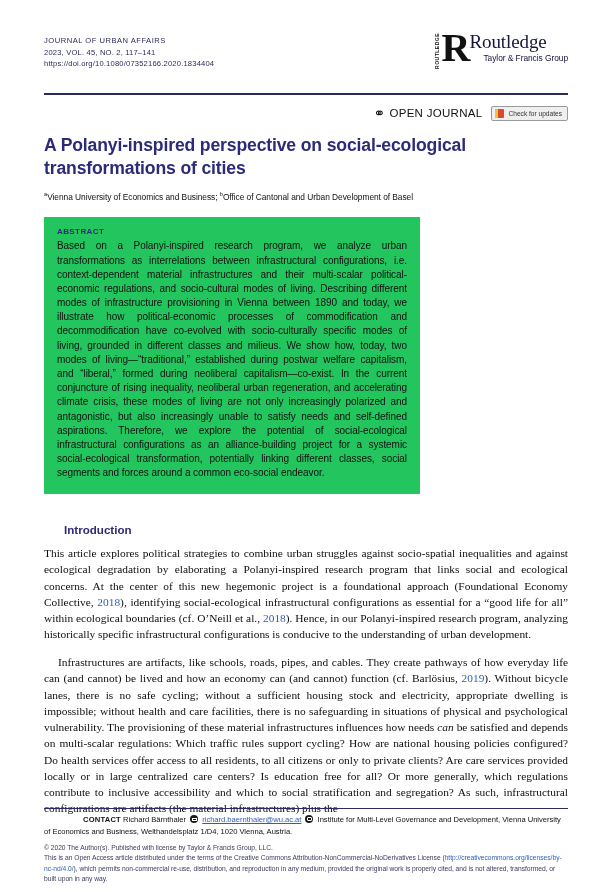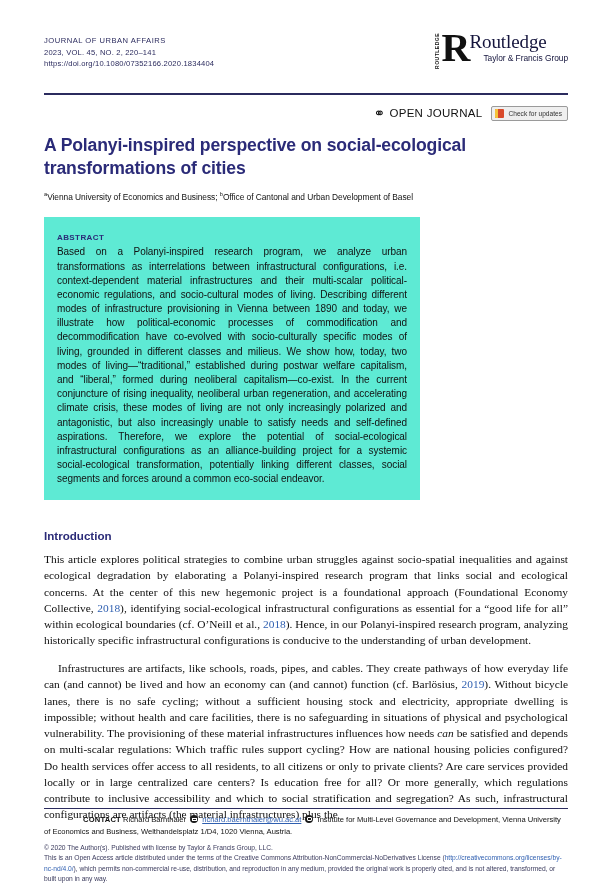--- a/index.html
+++ b/index.html
@@ -178,24 +178,24 @@
   .affil {
     font-family: "Liberation Sans", sans-serif;
     font-size: 8.4px;
     color: #111;
     margin-top: 8px;
     letter-spacing: -.05px;
   }
 
   
   .abstract-box {
-    background: #5eead4;
+    background: #22c55e;
     width: 376px;
     margin-top: 15px;
-    padding: 16px 13px 13px 13px;
+    padding: 10px 13px 13px 13px;
     box-sizing: border-box;
   }
   .abstract-label {
     font-family: "Liberation Sans", sans-serif;
     font-size: 8px;
     font-weight: bold;
     color: #2b2b78;
     letter-spacing: .4px;
     margin-bottom: 3px;
   }
@@ -208,20 +208,21 @@
     letter-spacing: -.06px;
   }
 
   
   .section-heading {
     font-family: "Liberation Sans", sans-serif;
     font-size: 11.6px;
     font-weight: bold;
     color: #2b2b78;
     margin-top: 29px;
+    margin-left: 20px;
   }
   .body-text {
     font-family: "Liberation Serif", serif;
     font-size: 11.4px;
     line-height: 1.425;
     text-align: justify;
     color: #0d0d0d;
     margin-top: 9px;
   }
   .body-text.indent { text-indent: 14px; margin-top: 0; }
@@ -282,21 +283,21 @@
   .license a { color: #2f5fb0; text-decoration: none; }
 </style>
 </head>
 <body>
 
 <div class="page">
 
   <div class="masthead">
     <div class="journal-meta">
       <div class="journal-name">JOURNAL OF URBAN AFFAIRS</div>
-      <div>2023, VOL. 45, NO. 2, 220–141</div>
+      <div>2023, VOL. 45, NO. 2, 117–141</div>
       <a class="doi-link" href="#">https://doi.org/10.1080/07352166.2020.1834404</a>
     </div>
 
     <div class="routledge">
       <div class="rt-mark">
         <span class="rt-vert">ROUTLEDGE</span>
         <span class="rt-R">R</span>
       </div>
       <div>
         <div class="rt-text-top">Routledge</div>

